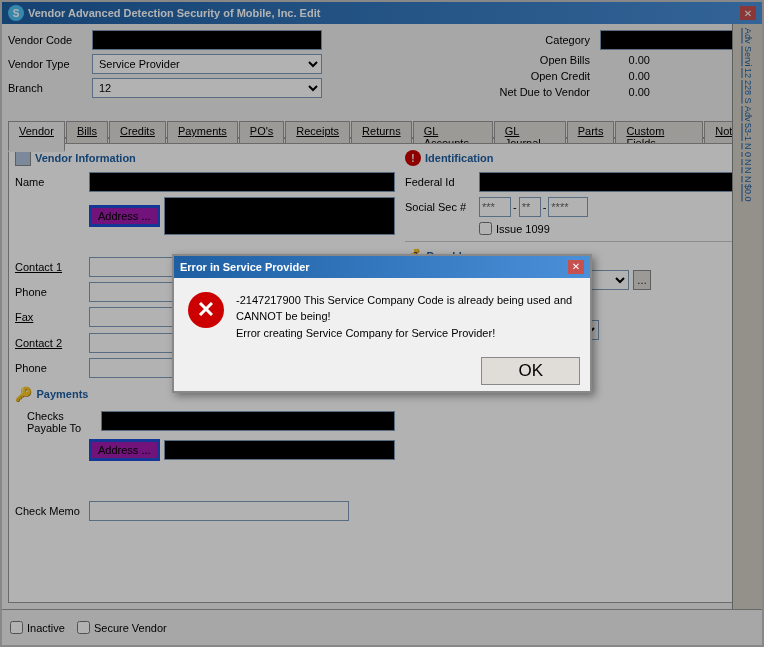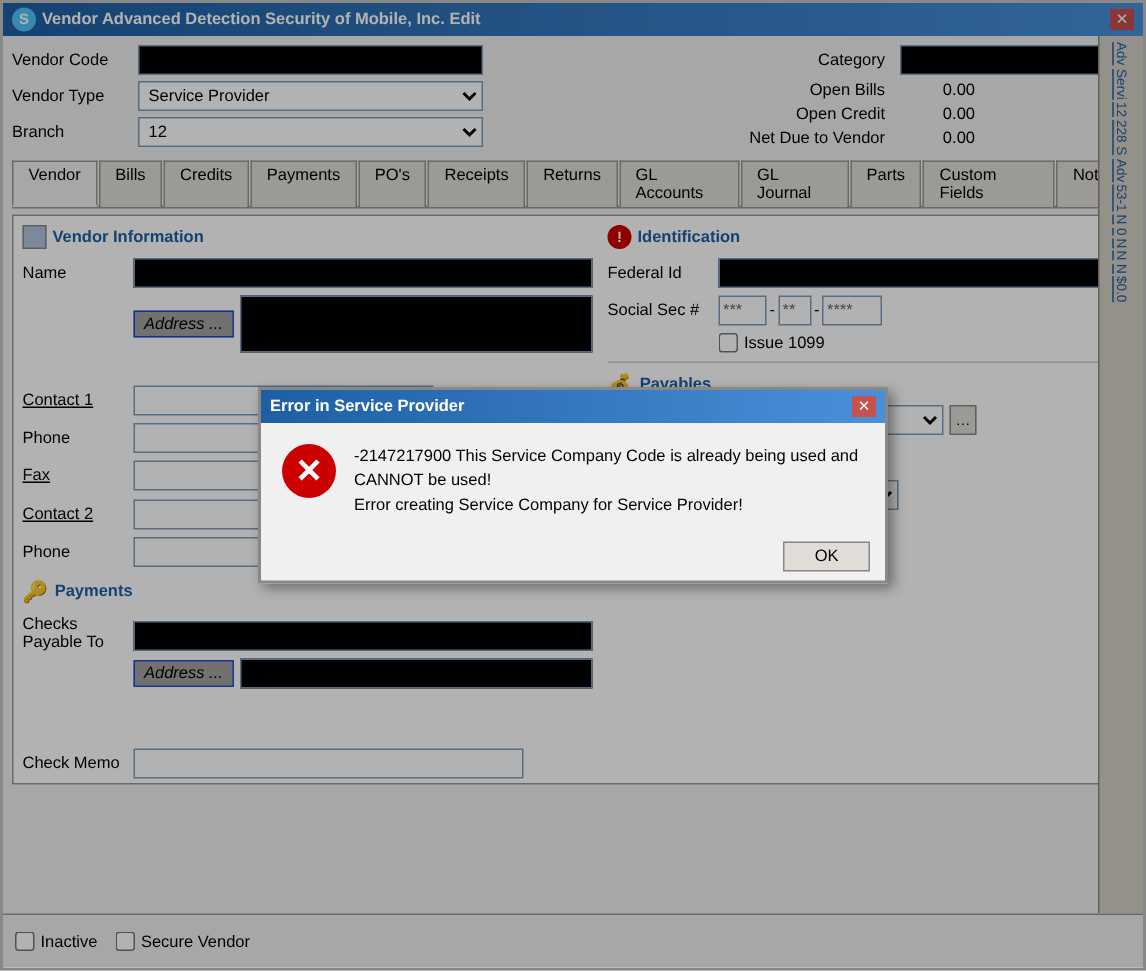--- a/index.html
+++ b/index.html
@@ -133,21 +133,22 @@
 
     .tab {
       padding: 3px 10px;
       border: 1px solid #999;
       border-bottom: none;
       background: #e0ddd8;
       cursor: pointer;
       font-size: 11px;
       margin-right: 1px;
       position: relative;
-      top: 1px;
+      top: 15px;
+      text-decoration: underline;
     }
 
     .tab.active {
       background: #f0f0f0;
       border-bottom: 2px solid #f0f0f0;
       z-index: 1;
     }
 
     .tab-content {
       background: white;
@@ -221,24 +222,23 @@
       background: white;
       border: 1px solid #7f9db9;
       flex: 1;
       font-size: 11px;
       padding: 1px 4px;
     }
 
     .address-btn {
       padding: 2px 6px;
       font-size: 11px;
-      background: #a3a3a3;
-      border: 1px solid #1d4ed8;
-      cursor: pointer;
-      font-style: italic;
+      background: #a21caf;
+      border: 3px solid #1d4ed8;
+      cursor: pointer;
     }
 
     .checkbox-row {
       display: flex;
       align-items: center;
       gap: 4px;
       margin-bottom: 5px;
     }
 
     .section-sep {
@@ -399,22 +399,22 @@
       line-height: 1.5;
     }
 
     .dialog-footer {
       padding: 6px 10px;
       display: flex;
       justify-content: flex-end;
     }
 
     .ok-btn {
-      padding: 3px 20px;
-      font-size: 11px;
+      padding: 3px 36px;
+      font-size: 17px;
       background: #e0ddd8;
       border: 1px solid #888;
       cursor: pointer;
     }
 
     .social-inputs {
       display: flex;
       align-items: center;
       gap: 2px;
     }
@@ -495,21 +495,21 @@
       <div class="tab">PO's</div>
       <div class="tab">Receipts</div>
       <div class="tab">Returns</div>
       <div class="tab">GL Accounts</div>
       <div class="tab">GL Journal</div>
       <div class="tab">Parts</div>
       <div class="tab">Custom Fields</div>
       <div class="tab">Notes</div>
     </div>
 
-    <div class="tab-content" style="height:380px;">
+    <div class="tab-content" style="height:460px;">
       <div class="two-columns">
 
         <div class="left-col">
 
           <div class="section-title">
             <div class="section-icon" style="background:#b0c4de;"></div>
             <span>Vendor Information</span>
           </div>
           <div class="form-row">
             <span class="form-label">Name</span>
@@ -539,21 +539,21 @@
           <div class="form-row">
             <span class="form-label">Phone</span>
             <input class="normal-input" style="width: 160px; flex: 0 0 auto;">
           </div>
 
           <div class="payments-section">
             <div class="section-title">
               <span style="color:#cc6600;font-size:14px;">🔑</span>
               <span>Payments</span>
             </div>
-            <div class="form-row" style="align-items:flex-end;">
+            <div class="form-row" style="align-items:center;margin-left:12px;">
               <span class="form-label" style="padding-top:2px;white-space:pre;">Checks
 Payable To</span>
               <div class="redacted-input" style="width:180px;height:20px;"></div>
             </div>
             <div class="form-row">
               <span class="form-label"></span>
               <button class="address-btn">Address ...</button>
               <div class="redacted-input" style="width:120px;height:20px;"></div>
             </div>
           </div>
@@ -652,21 +652,21 @@
   <div class="dialog-overlay">
     <div class="dialog">
       <div class="dialog-title">
         <span class="dialog-title-text">Error in Service Provider</span>
         <button class="dialog-close">✕</button>
       </div>
       <div class="dialog-body">
         <div class="error-icon">✕</div>
         <div class="dialog-message">
           <span>-2147217900 This Service Company Code is already being used and</span><br>
-          <span>CANNOT be used!</span><br>
+          <span>CANNOT be being!</span><br>
           <span>Error creating Service Company for Service Provider!</span>
         </div>
       </div>
       <div class="dialog-footer">
         <button class="ok-btn">OK</button>
       </div>
     </div>
   </div>
 </div>
 

